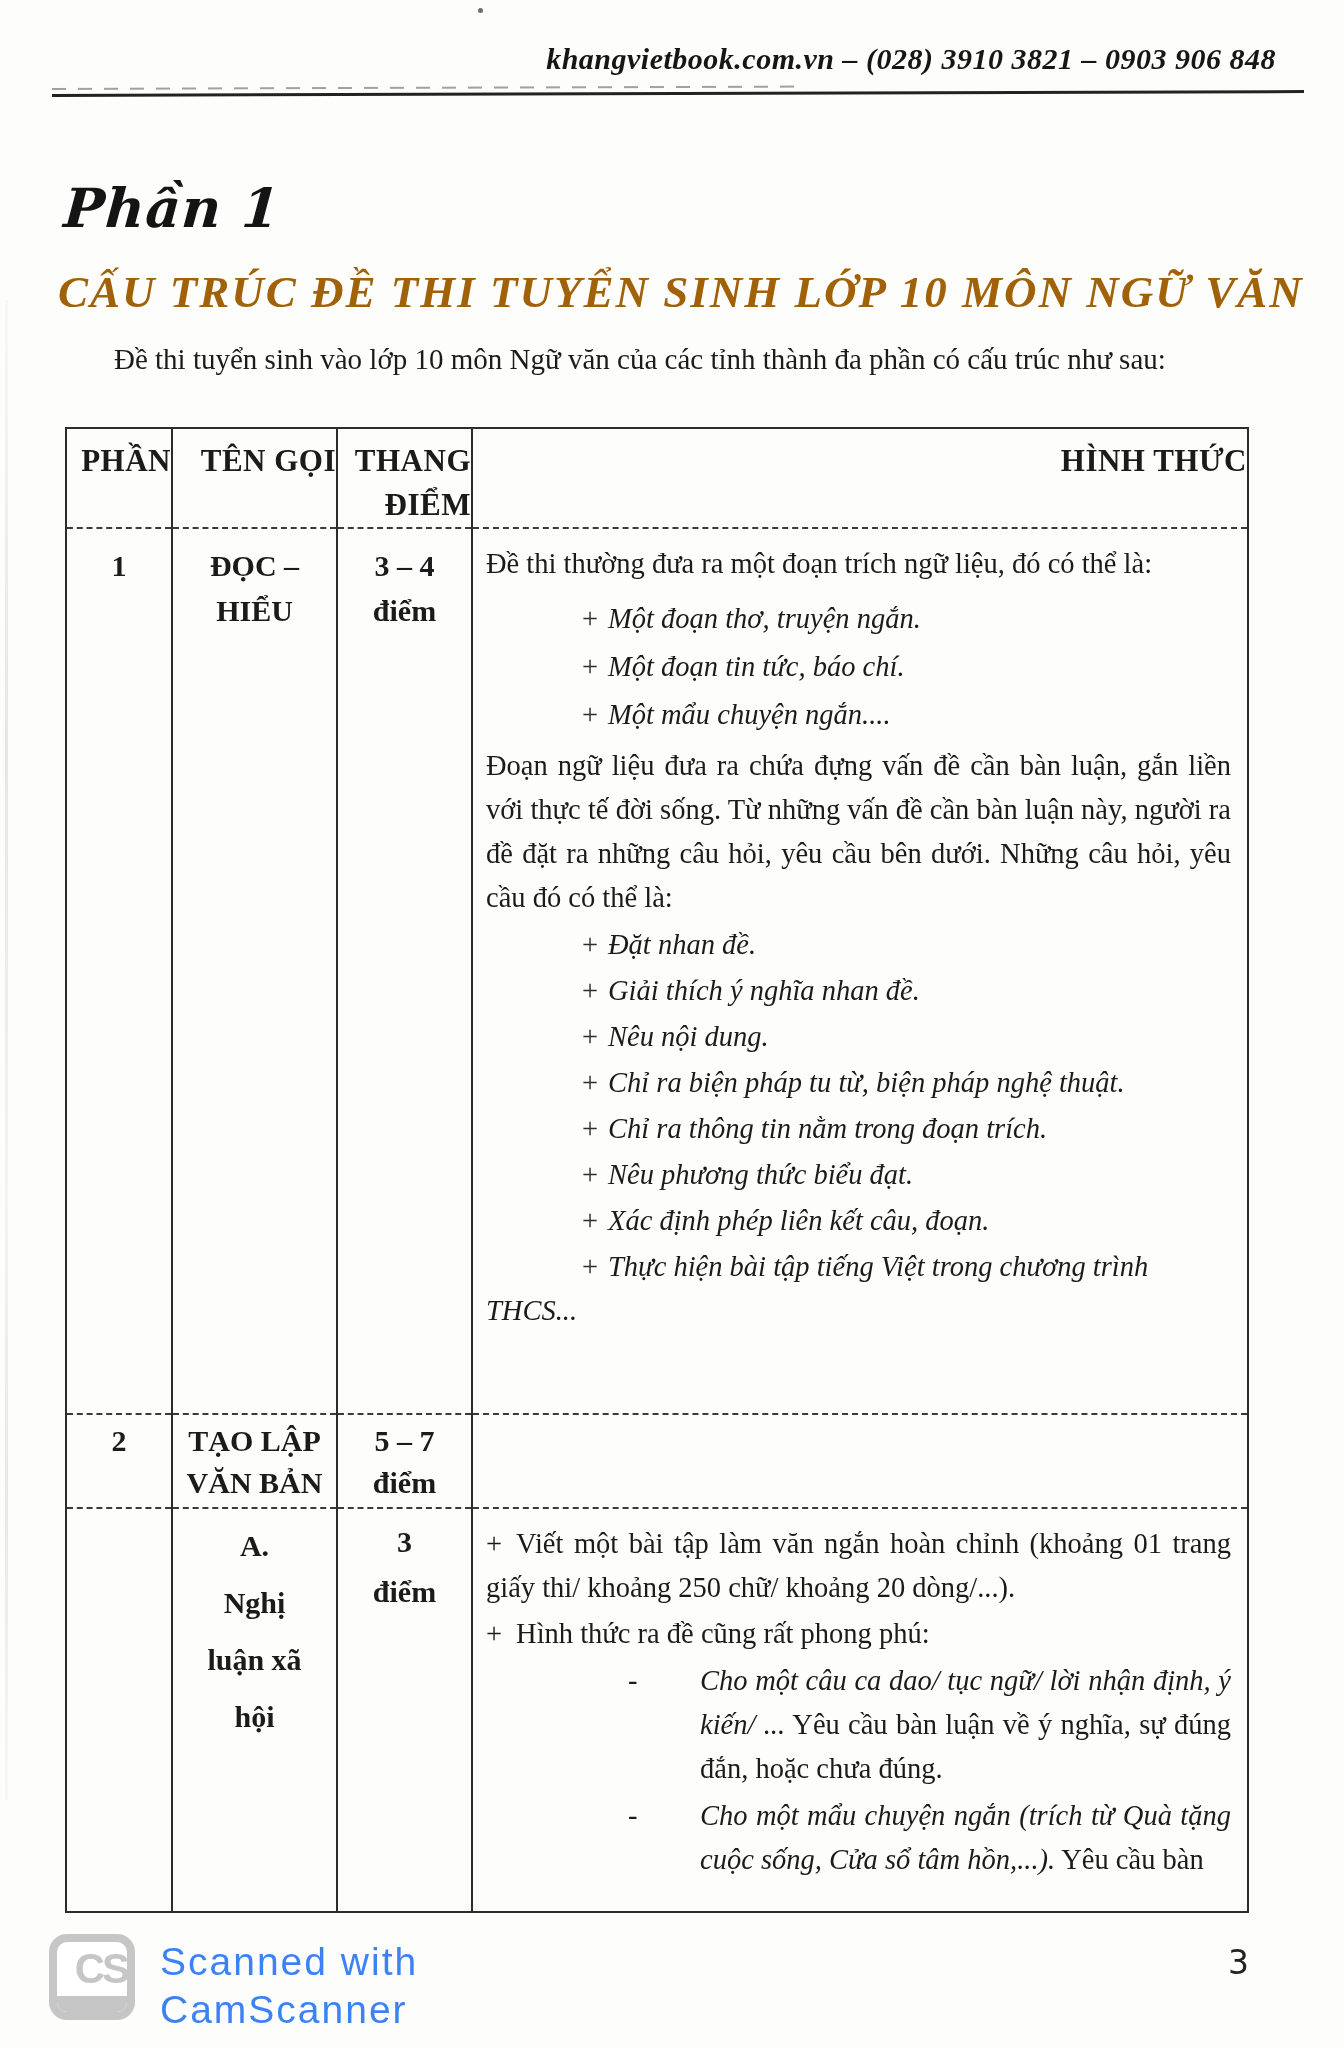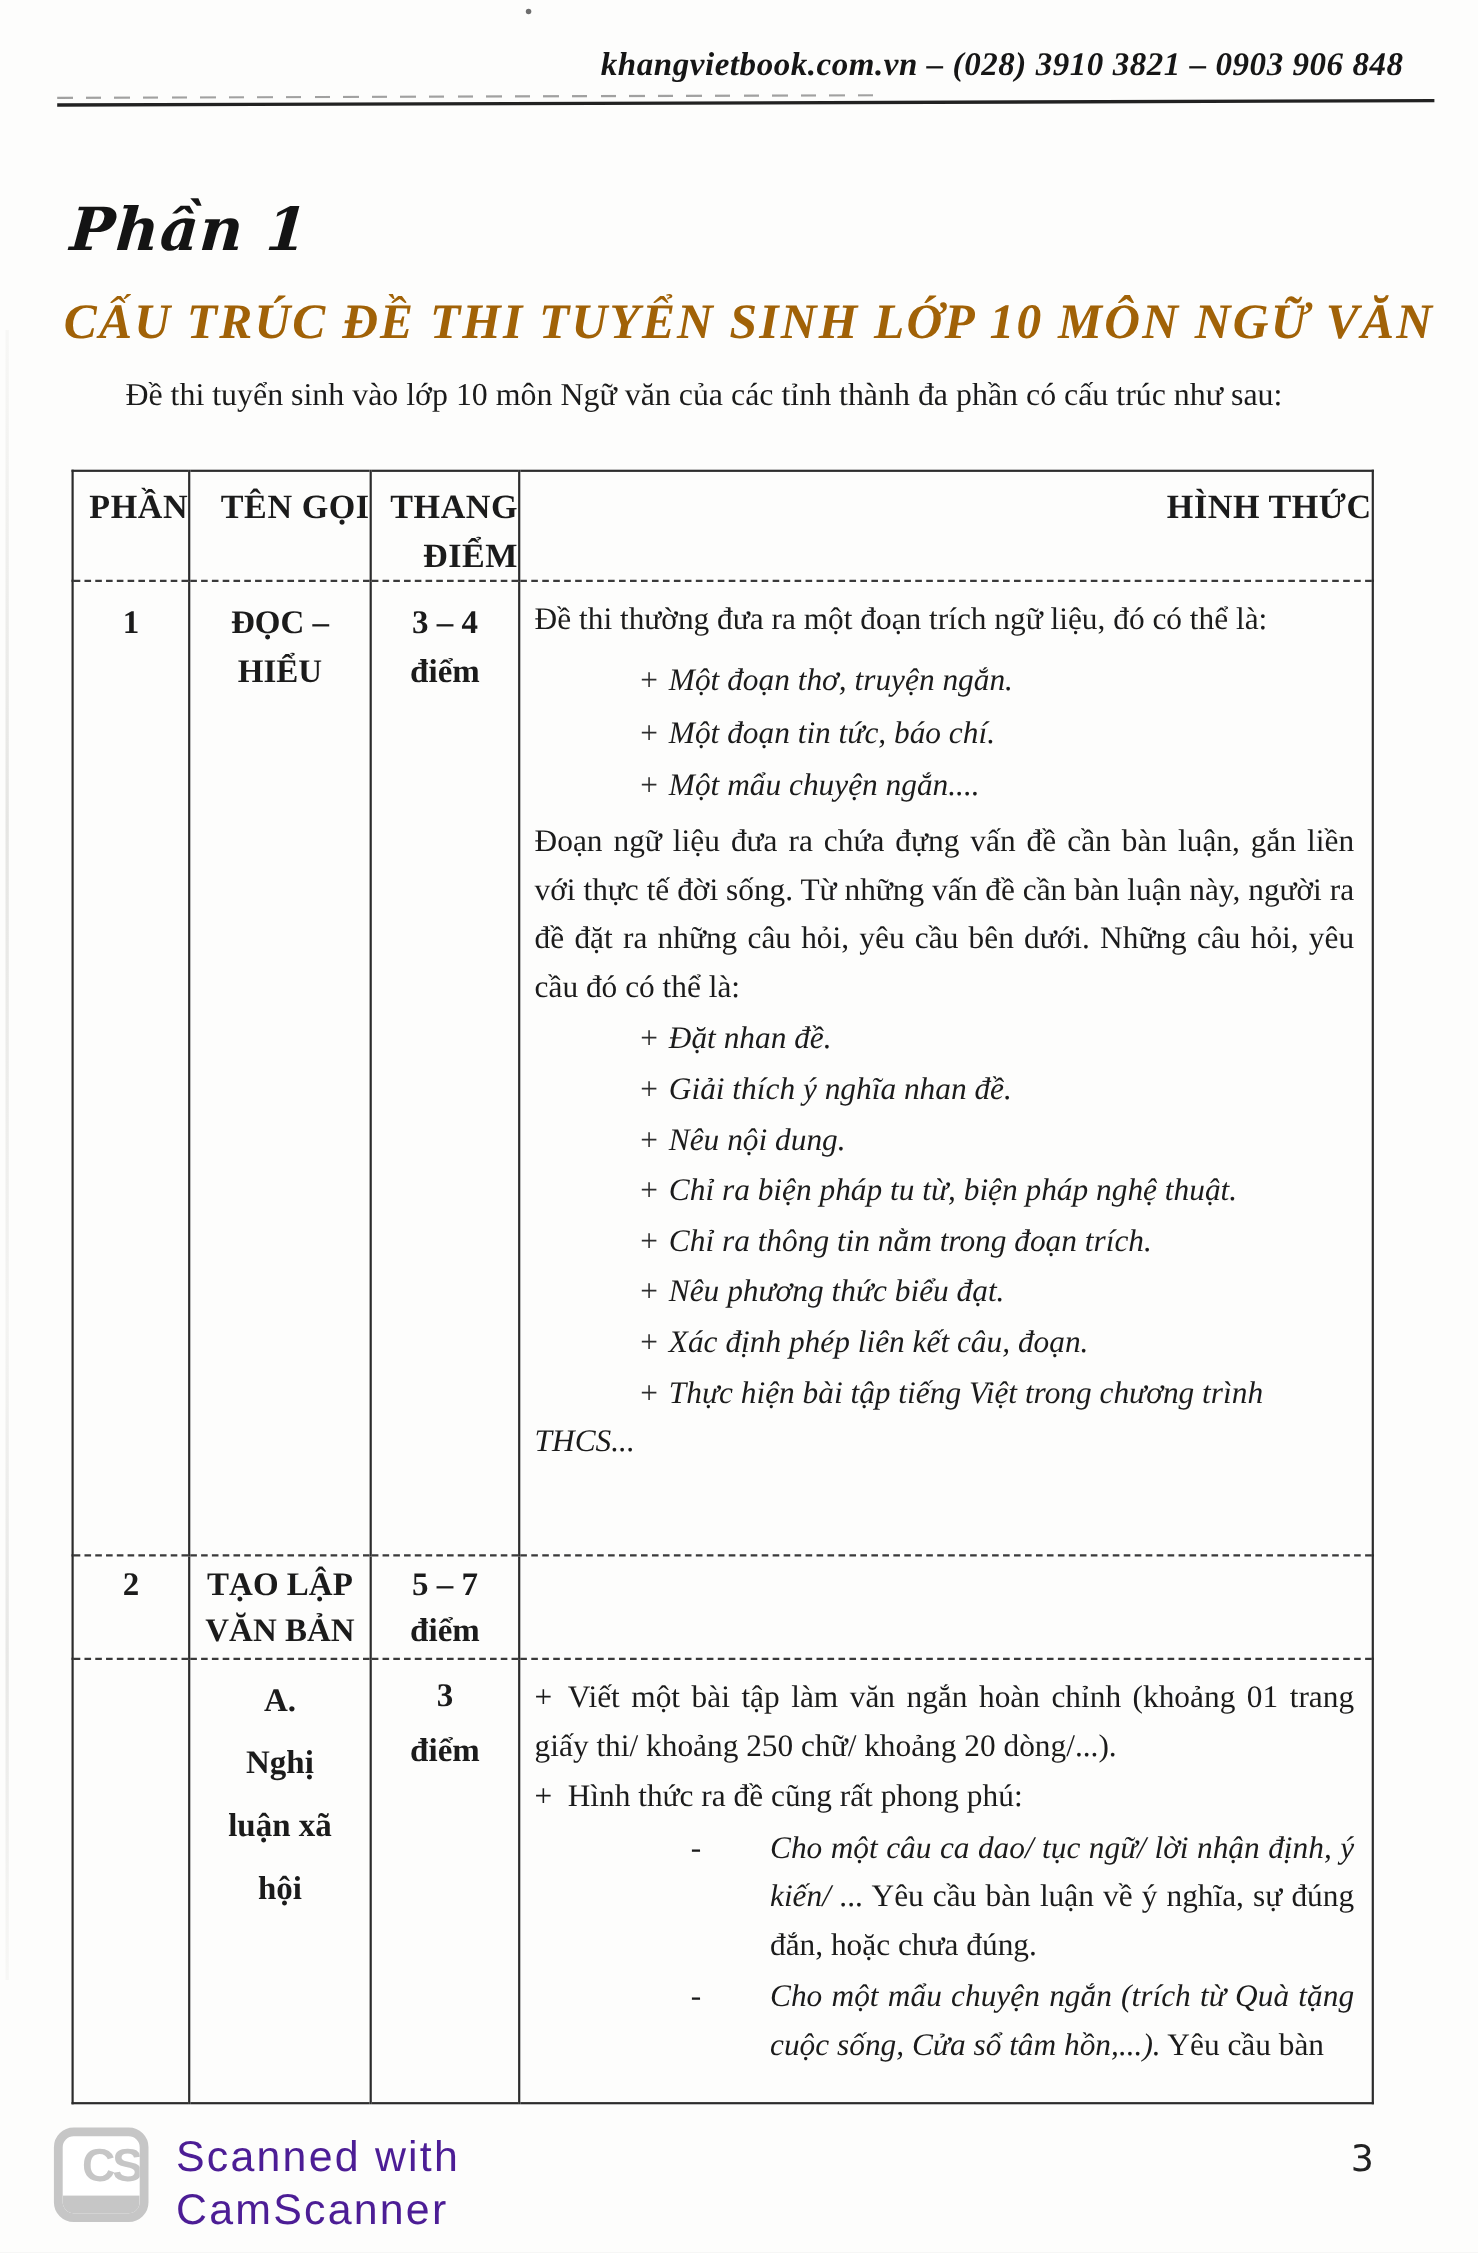--- a/index.html
+++ b/index.html
@@ -130,21 +130,21 @@
     display: block; text-align: right; margin-top: 3px;
     font-family: "Liberation Sans", sans-serif;
     font-weight: bold; font-size: 42px; letter-spacing: -3px; color: #c6c6c6;
   }
   .cs-logo .cs-bar {
     position: absolute; left: 0; right: 0; bottom: 0; height: 16px; background: #c6c6c6;
   }
   .wm-text {
     position: absolute; left: 160px; top: 1938px;
     font-family: "Liberation Sans", sans-serif;
-    font-size: 39px; line-height: 48px; color: #4c1d95; letter-spacing: 2px;
+    font-size: 39px; line-height: 48px; color: #3b82f6; letter-spacing: 2px;
   }
 </style>
 </head>
 <body>
 
 <div class="page">
 
   <div class="edge-streak"></div>
   <div class="top-dot"></div>
 

